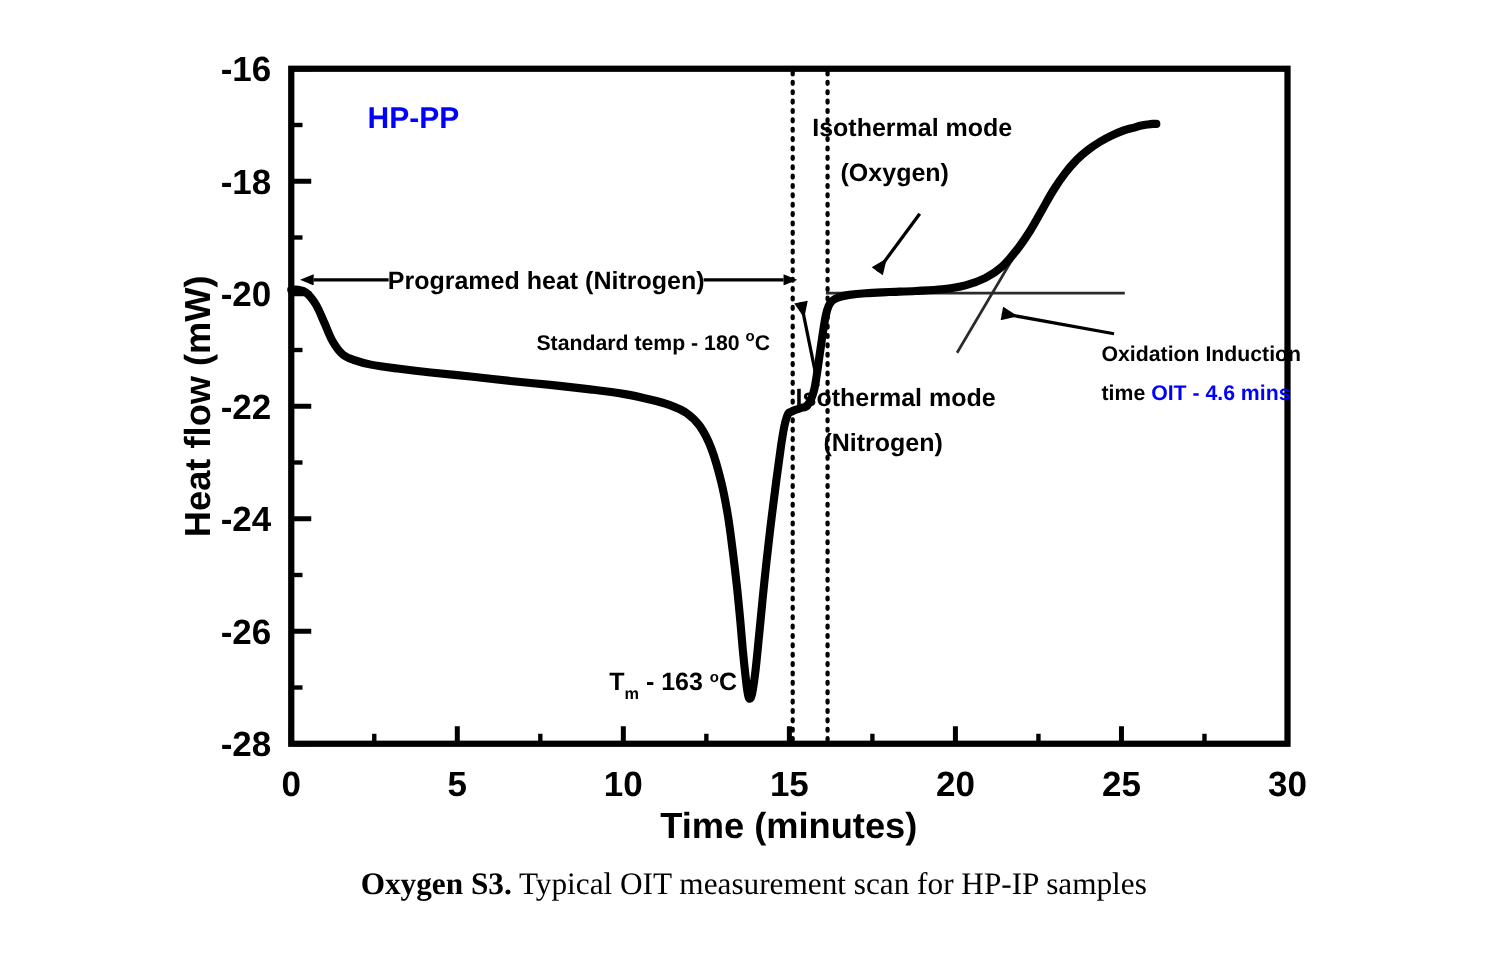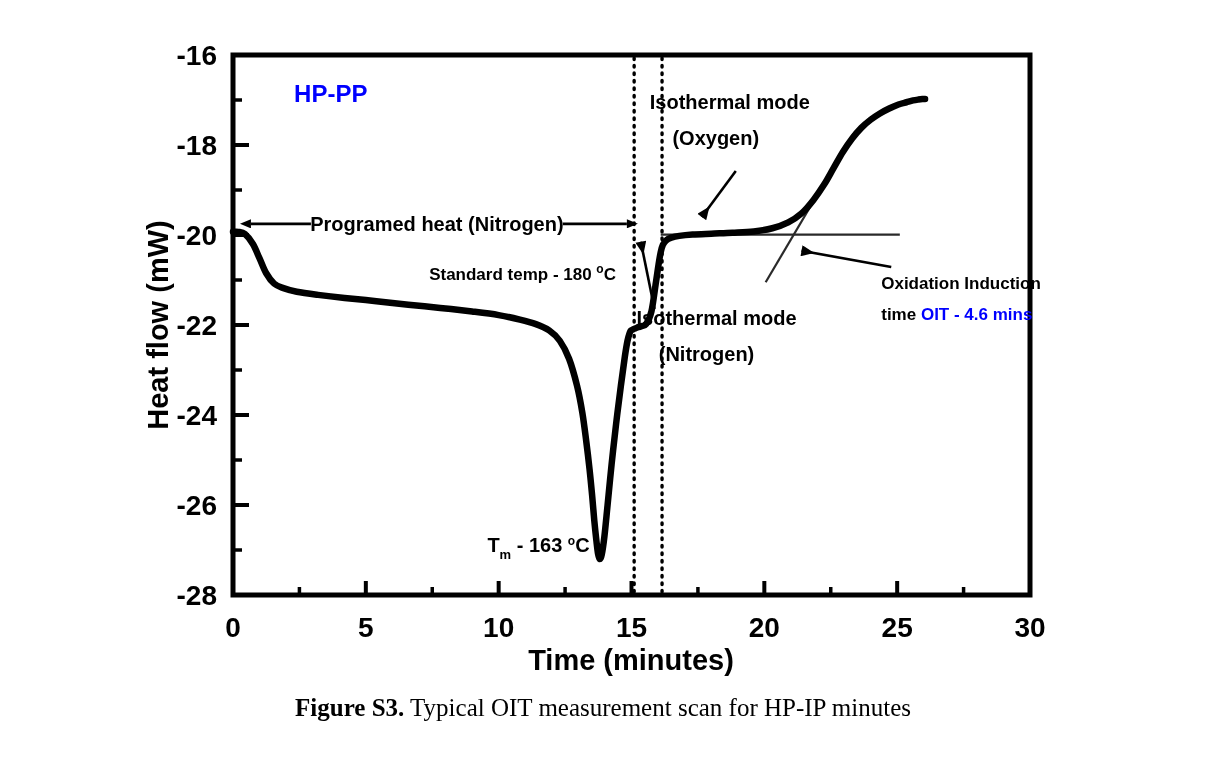--- a/index.html
+++ b/index.html
@@ -200,16 +200,16 @@
       <text id="oit-l2" class="anno-small" text-anchor="start" x="881.2266666666666" y="319.99999999999994">
         <tspan id="oit-pre">time  </tspan><tspan id="oit-val" class="oit-val">OIT - 4.6 mins</tspan>
       </text>
       <line id="oit-arrow" stroke="#000" stroke-width="2.6" marker-end="url(#arrHead)" x1="891.2266666666666" y1="266.99999999999994" x2="801.5266666666666" y2="250.75000000000006"></line>
     </g>
 
     <text id="series-label" class="series-label" text-anchor="start" x="294.10333333333335" y="102.25">HP-PP</text>
   </svg>
 
   <div class="cap-wrap">
-    <span class="cap-bold">Figure S3.</span><span> Typical OIT measurement scan for HP-IP minutes</span>
+    <span class="cap-bold">Oxygen S3.</span><span> Typical OIT measurement scan for HP-IP samples</span>
   </div>
 
 </div>
 
 </body></html>

